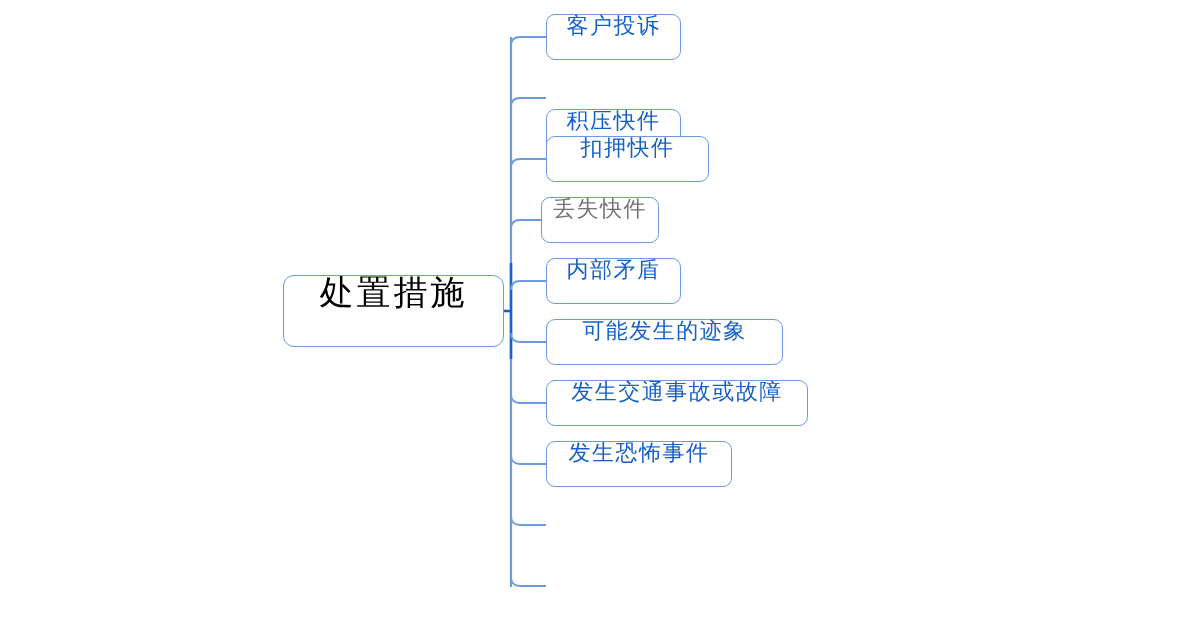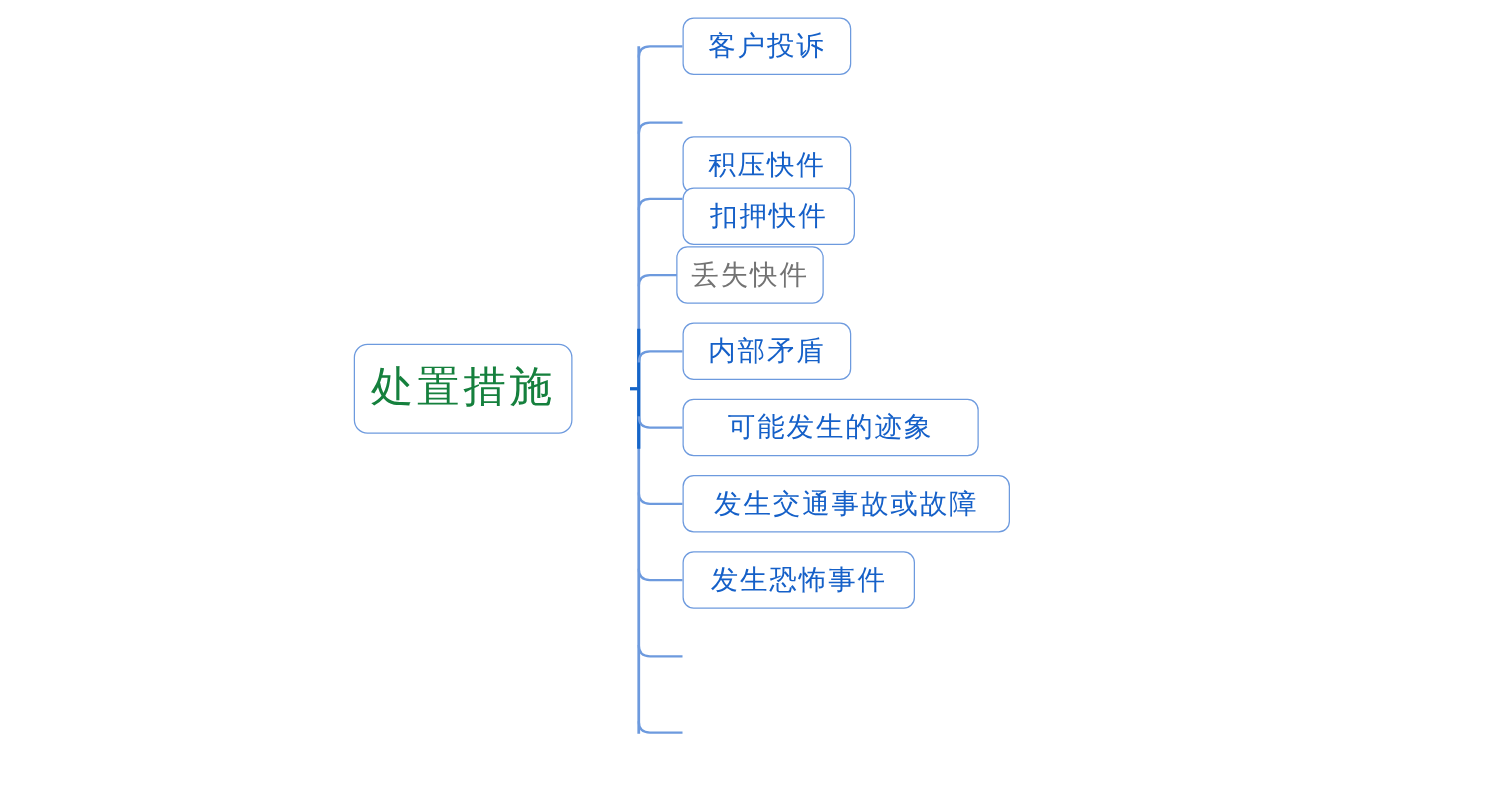--- a/index.html
+++ b/index.html
@@ -24,21 +24,21 @@
     left: 0;
     top: 0;
     width: 1200px;
     height: 630px;
     pointer-events: none;
   }
   .node {
     position: absolute;
     box-sizing: border-box;
     display: flex;
-    align-items: center;
+    align-items: flex-start;
     justify-content: center;
     background: #ffffff;
     border: 1.4px solid #6d9ade;
     border-radius: 9px;
     white-space: nowrap;
     color: #1560c8;
   }
   .node.root {
     border-width: 1.6px;
     border-radius: 11px;
@@ -68,30 +68,30 @@
       <path d="M 511 107 Q 511 98 520 98 H 546" fill="none" stroke="#6d9ade" stroke-width="1.8" stroke-linecap="butt"></path>
       <path d="M 511 168 Q 511 159 520 159 H 546" fill="none" stroke="#6d9ade" stroke-width="1.8" stroke-linecap="butt"></path>
       <path d="M 511 229 Q 511 220 520 220 H 546" fill="none" stroke="#6d9ade" stroke-width="1.8" stroke-linecap="butt"></path>
       <path d="M 511 290 Q 511 281 520 281 H 546" fill="none" stroke="#6d9ade" stroke-width="1.8" stroke-linecap="butt"></path>
       <path d="M 511 333 Q 511 342 520 342 H 546" fill="none" stroke="#6d9ade" stroke-width="1.8" stroke-linecap="butt"></path>
       <path d="M 511 394 Q 511 403 520 403 H 546" fill="none" stroke="#6d9ade" stroke-width="1.8" stroke-linecap="butt"></path>
       <path d="M 511 455 Q 511 464 520 464 H 546" fill="none" stroke="#6d9ade" stroke-width="1.8" stroke-linecap="butt"></path>
       <path d="M 511 516 Q 511 525 520 525 H 546" fill="none" stroke="#6d9ade" stroke-width="1.8" stroke-linecap="butt"></path>
       <path d="M 511 577 Q 511 586 520 586 H 546" fill="none" stroke="#6d9ade" stroke-width="1.8" stroke-linecap="butt"></path>
     </svg>
-<div class="node root" style="left: 283px; top: 275px; width: 175px; height: 72px; border-color: rgb(109, 154, 222); color: #15803d;">
+<div class="node root" style="left: 283px; top: 275px; width: 221px; height: 72px; border-color: rgb(109, 154, 222); color: #000000;">
       <span class="node-label">处置措施</span>
     </div>
     <div class="node child" style="left: 546px; top: 14px; width: 135px; height: 46px; border-color: rgb(109, 154, 222); color: rgb(21, 96, 200);">
       <span class="node-label">客户投诉</span>
     </div>
     <div class="node child" style="left: 546px; top: 75px; width: 135px; height: 46px; border-color: rgb(109, 154, 222); color: rgb(21, 96, 200); margin-top: 34px;">
       <span class="node-label">积压快件</span>
     </div>
-    <div class="node child" style="left: 546px; top: 136px; width: 138px; height: 46px; border-color: rgb(109, 154, 222); color: rgb(21, 96, 200); margin-top: 14px;">
+    <div class="node child" style="left: 546px; top: 136px; width: 163px; height: 46px; border-color: rgb(109, 154, 222); color: rgb(21, 96, 200);">
       <span class="node-label">扣押快件</span>
     </div>
     <div class="node child" style="left: 541px; top: 197px; width: 118px; height: 46px; border-color: rgb(109, 154, 222); color: #737373;">
       <span class="node-label">丢失快件</span>
     </div>
     <div class="node child" style="left: 546px; top: 258px; width: 135px; height: 46px; border-color: rgb(109, 154, 222); color: rgb(21, 96, 200);">
       <span class="node-label">内部矛盾</span>
     </div>
     <div class="node child" style="left: 546px; top: 319px; width: 237px; height: 46px; border-color: rgb(109, 154, 222); color: rgb(21, 96, 200);">
       <span class="node-label">可能发生的迹象</span>

